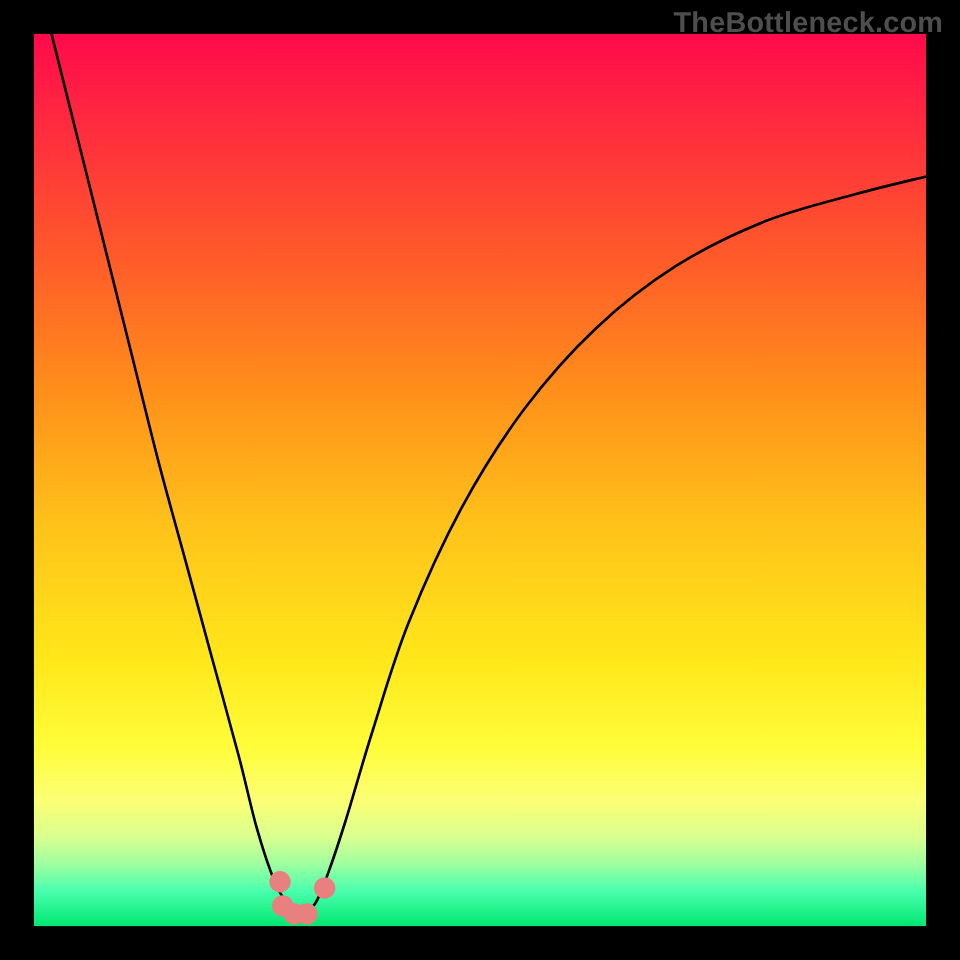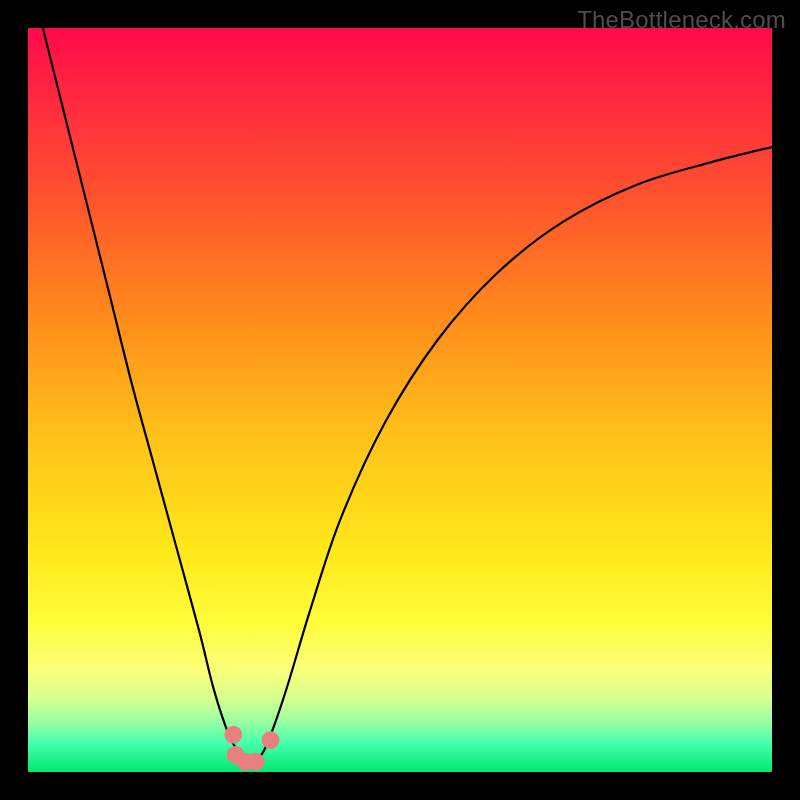--- a/index.html
+++ b/index.html
@@ -25,21 +25,21 @@
     top: 0;
     width: 100%;
     height: 100%;
   }
   .watermark {
     position: absolute;
     top: 6px;
     right: 14px;
     color: #4e4e4e;
     font-size: 24px;
-    font-weight: 400;
+    font-weight: 700;
     letter-spacing: 0.2px;
     user-select: none;
   }
   svg.curve {
     position: absolute;
     left: 0;
     top: 0;
     width: 100%;
     height: 100%;
     overflow: visible;

